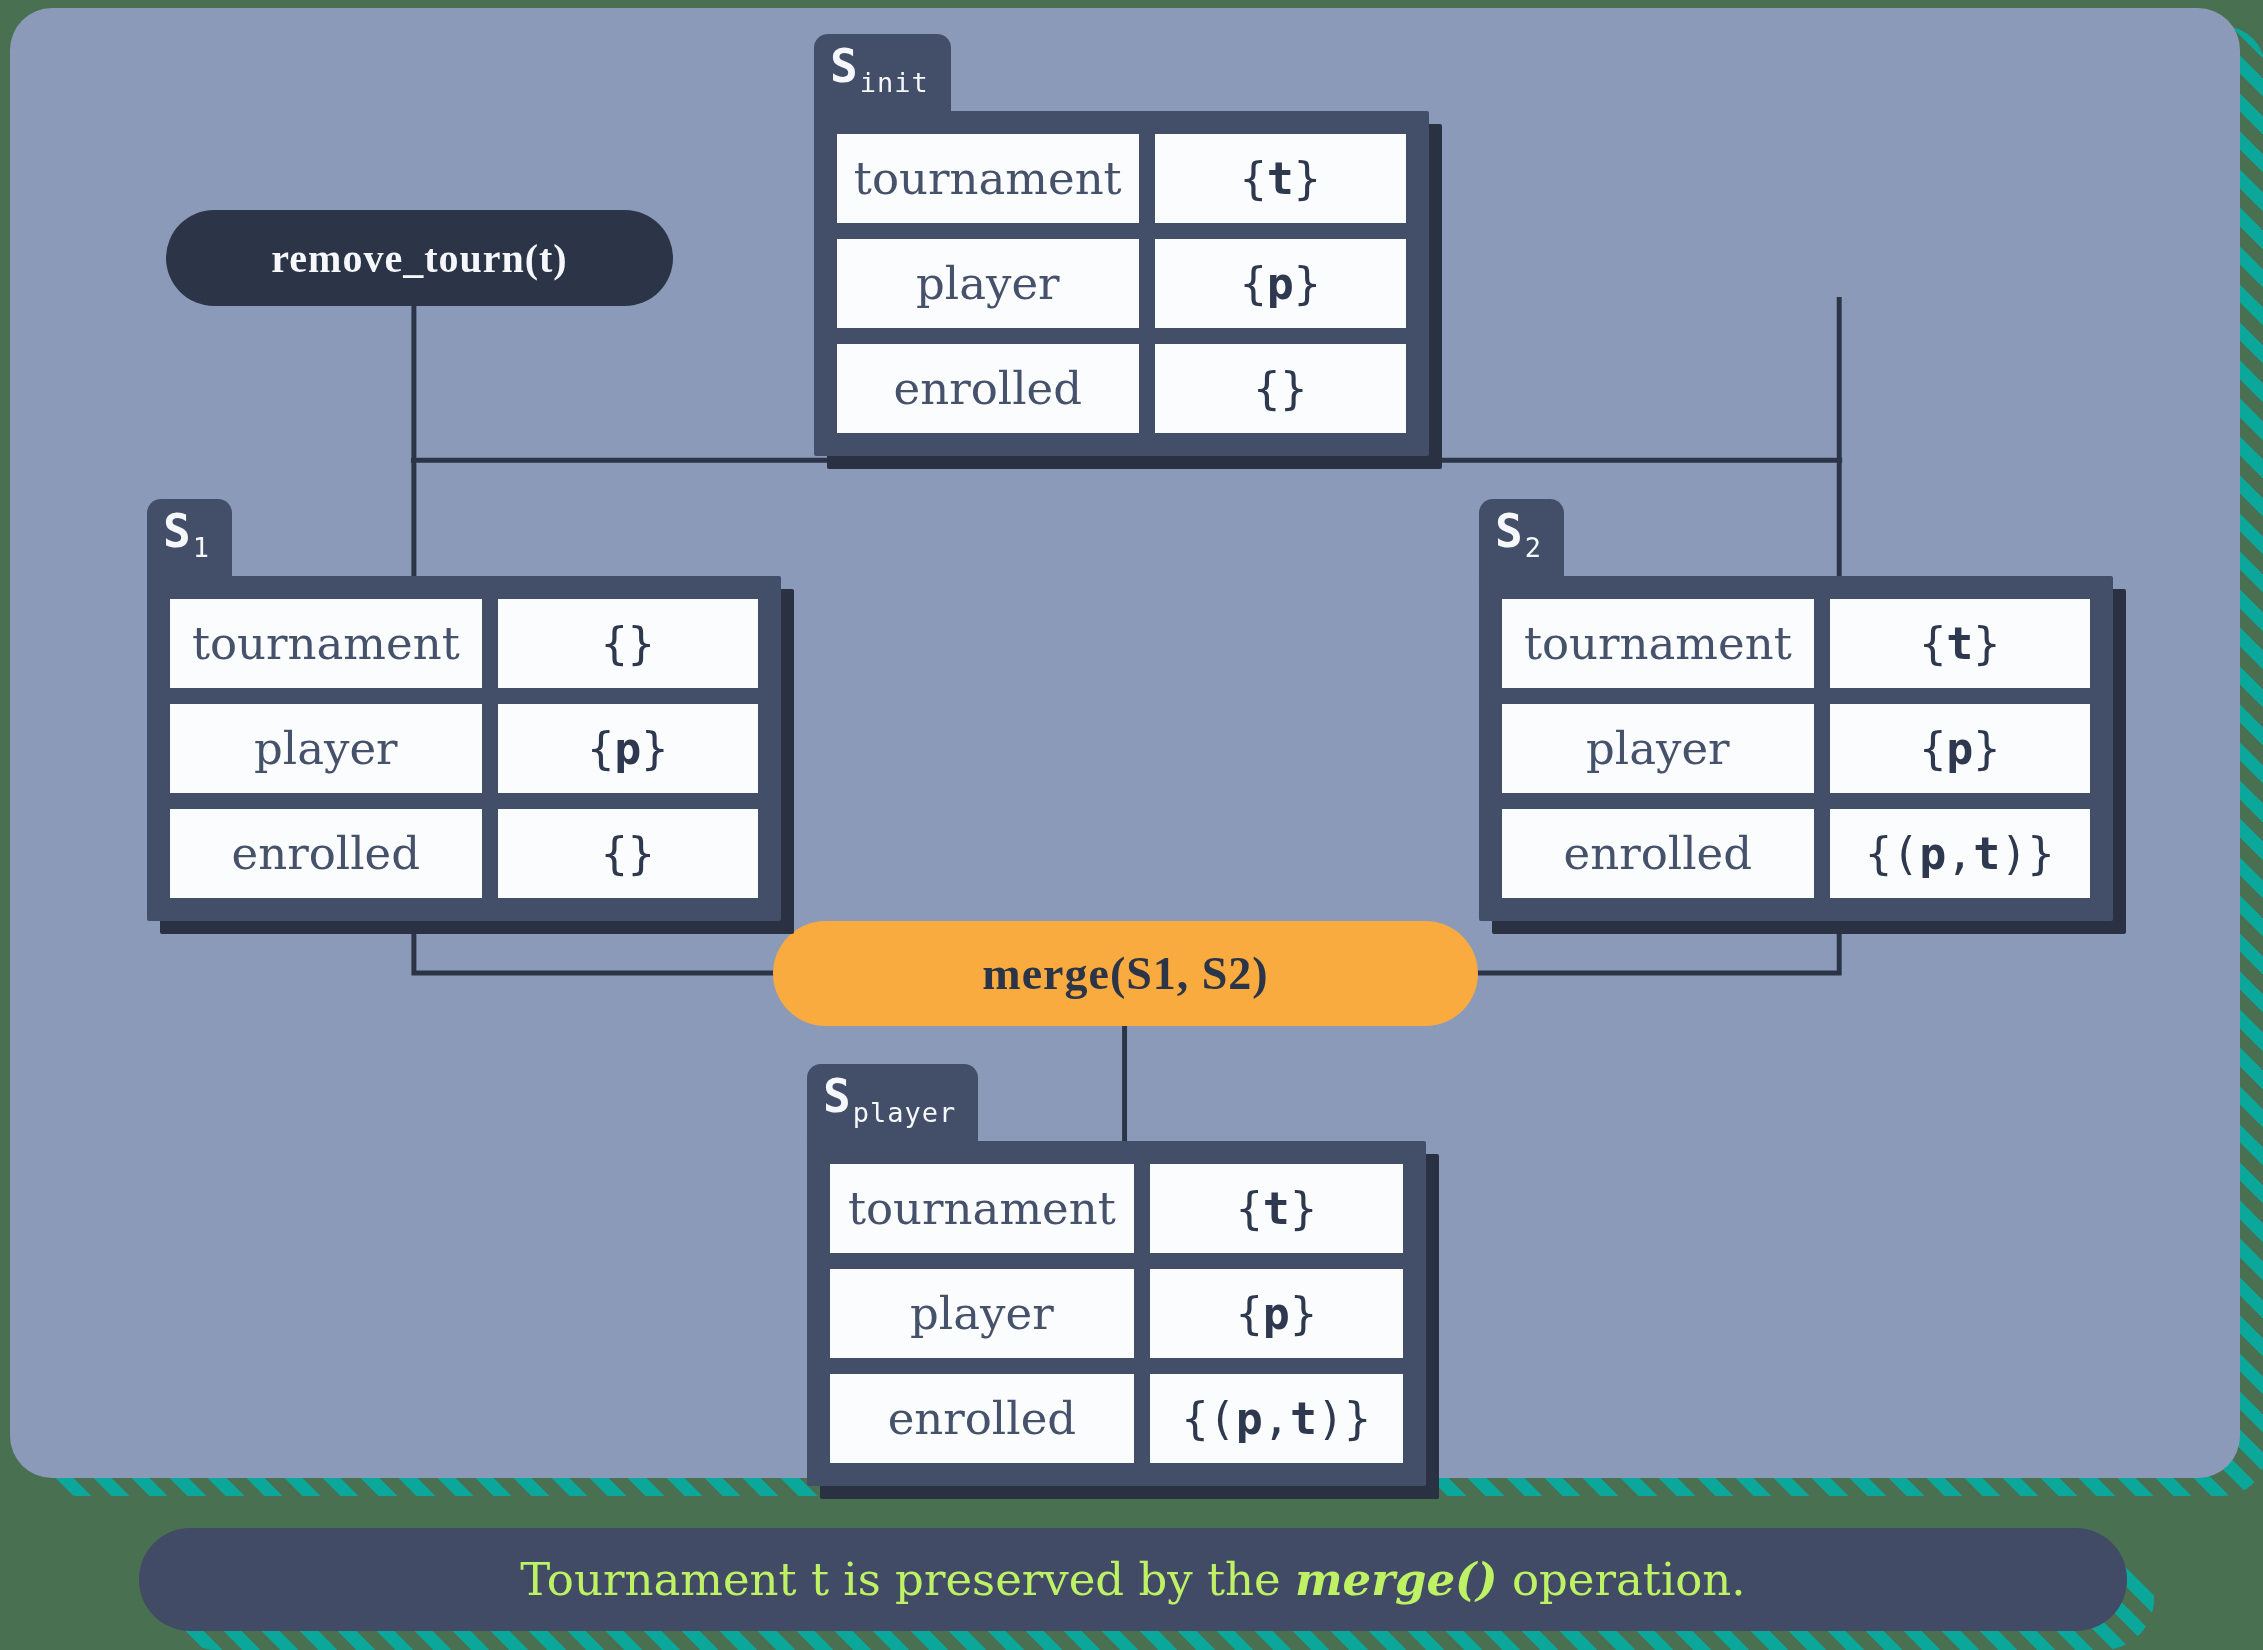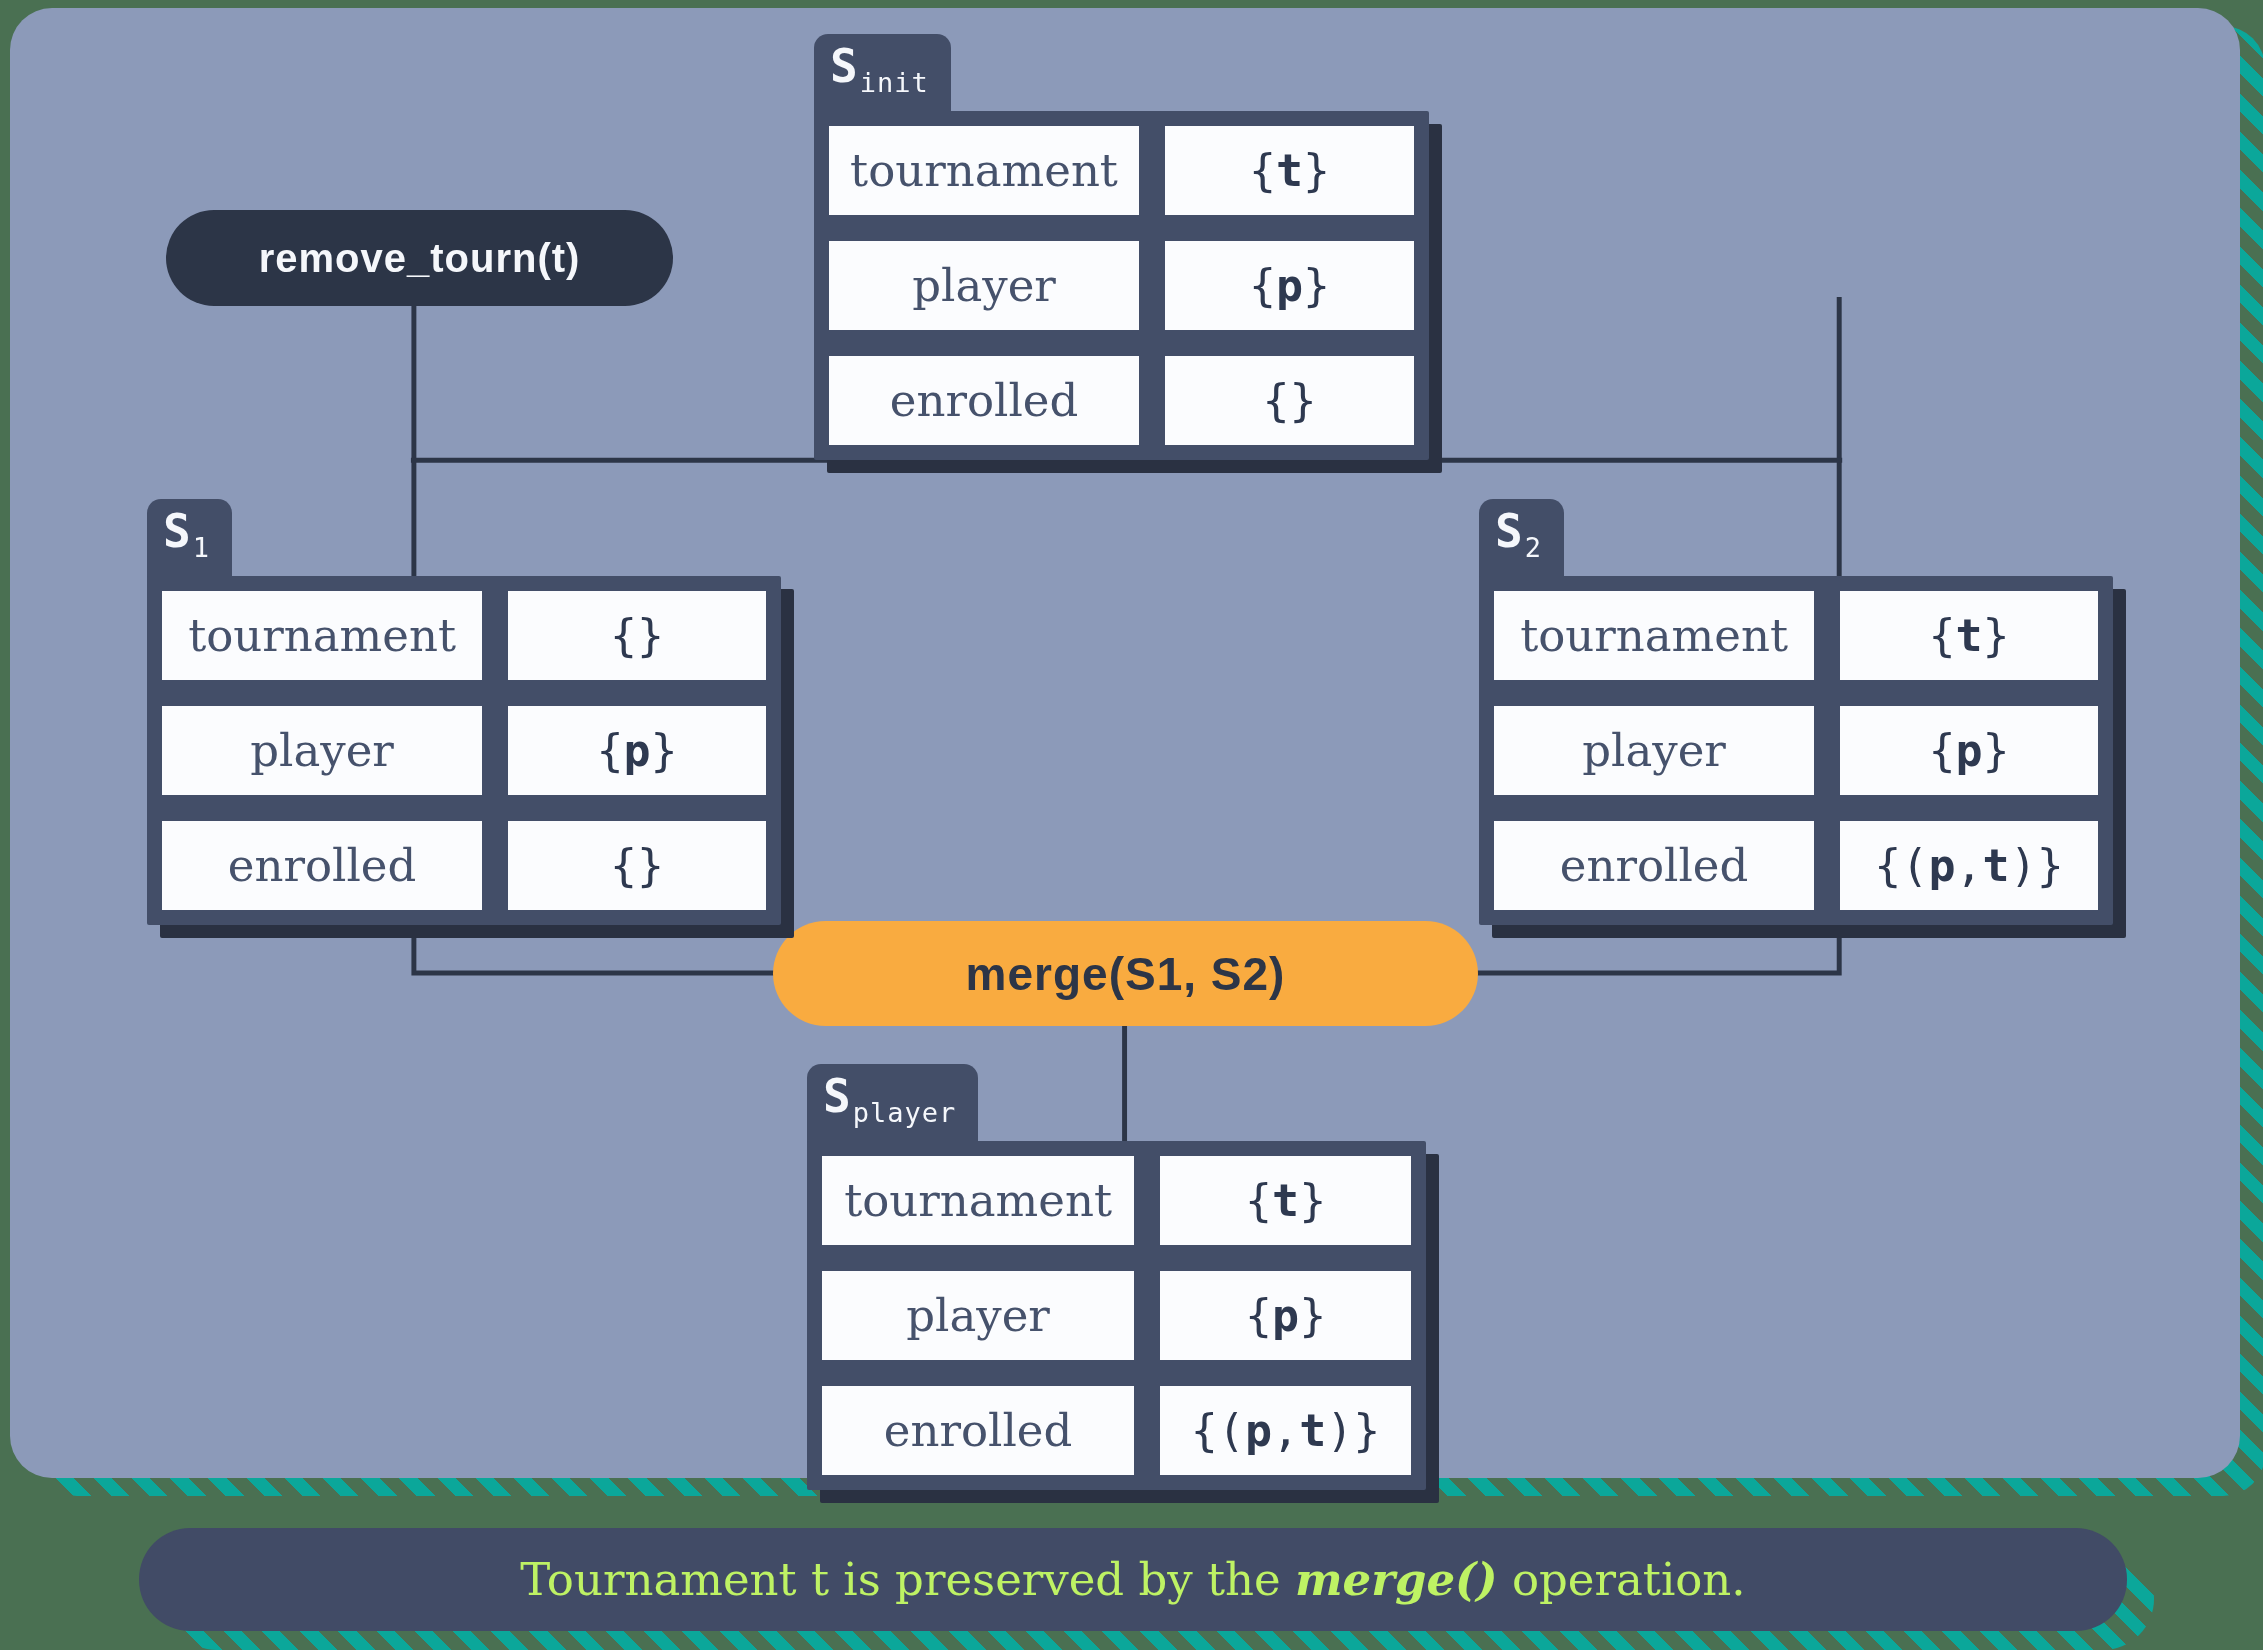--- a/index.html
+++ b/index.html
@@ -23,21 +23,21 @@
     border-radius: 42px;
     background: #8c9ab9;
   }
   svg.connectors { position: absolute; left: 0; top: 0; }
 
   
   .pill {
     position: absolute;
     display: flex; align-items: center; justify-content: center;
     border-radius: 59px;
-    font-family: Liberation Sans, sans-serif;
+    font-family: Liberation Serif, serif;
     font-weight: 700;
     white-space: nowrap;
   }
   .pill-dark { background: #2c3547; color: #f5f7fb; font-size: 40px; letter-spacing: 1px; }
   .pill-remove { left: 166px; top: 210px; width: 507px; height: 96px; }
   .pill-enroll { left: 1614px; top: 210px; width: 451px; height: 96px; }
   .pill-merge  {
     left: 773px; top: 921px; width: 705px; height: 105px;
     background: #f9ab40; color: #2c3547; font-size: 46px; letter-spacing: 1px;
   }
@@ -54,25 +54,25 @@
     color: #f5f7fb;
     display: flex; align-items: center;
     padding: 0 22px 0 16px;
     font-family: "DejaVu Sans Mono", monospace;
   }
   .tab-base { font-size: 46px; font-weight: 700; margin-top: -16px; }
   .tab-sub  { font-size: 27px; font-weight: 400; margin-top: 18px; margin-left: 2px; letter-spacing: 1px; }
   .tbl {
     position: relative;
     background: #434e68;
-    padding: 15px;
+    padding: 23px;
     display: grid;
     grid-template-columns: 53% 1fr;
     grid-auto-rows: 89px;
-    gap: 26px;
+    gap: 16px;
     box-shadow: 13px 13px 0 0 #2a3142;
     border-radius: 2px;
   }
   .cell {
     background: #fbfcfe;
     display: flex; align-items: center; justify-content: center;
     white-space: nowrap;
   }
   .cell-label {
     font-family: "DejaVu Serif", serif;

